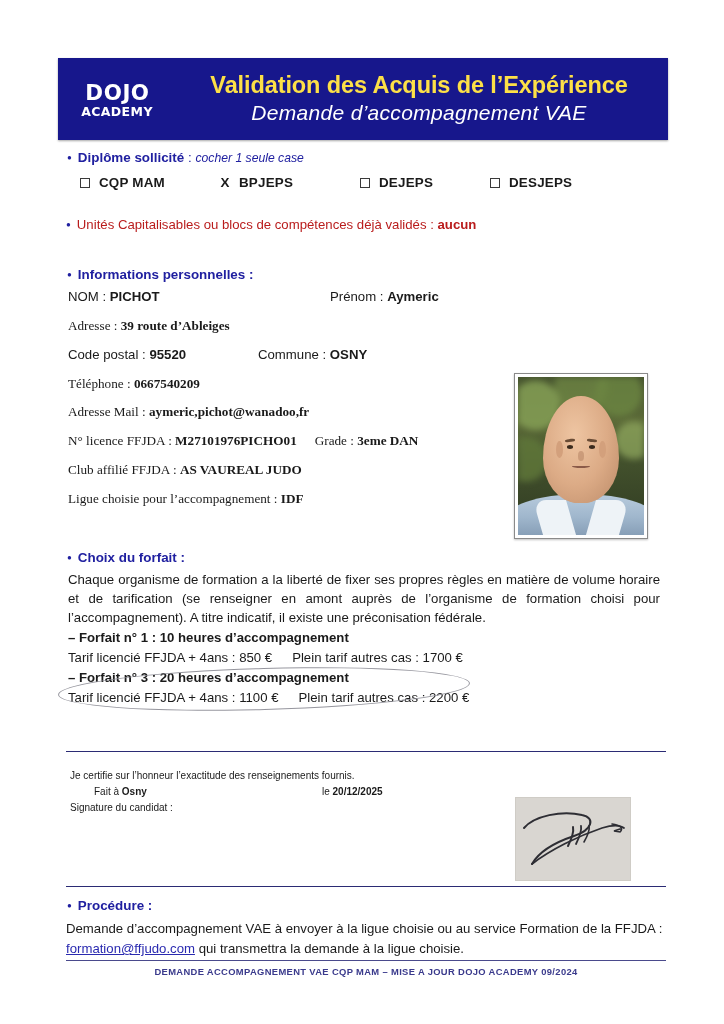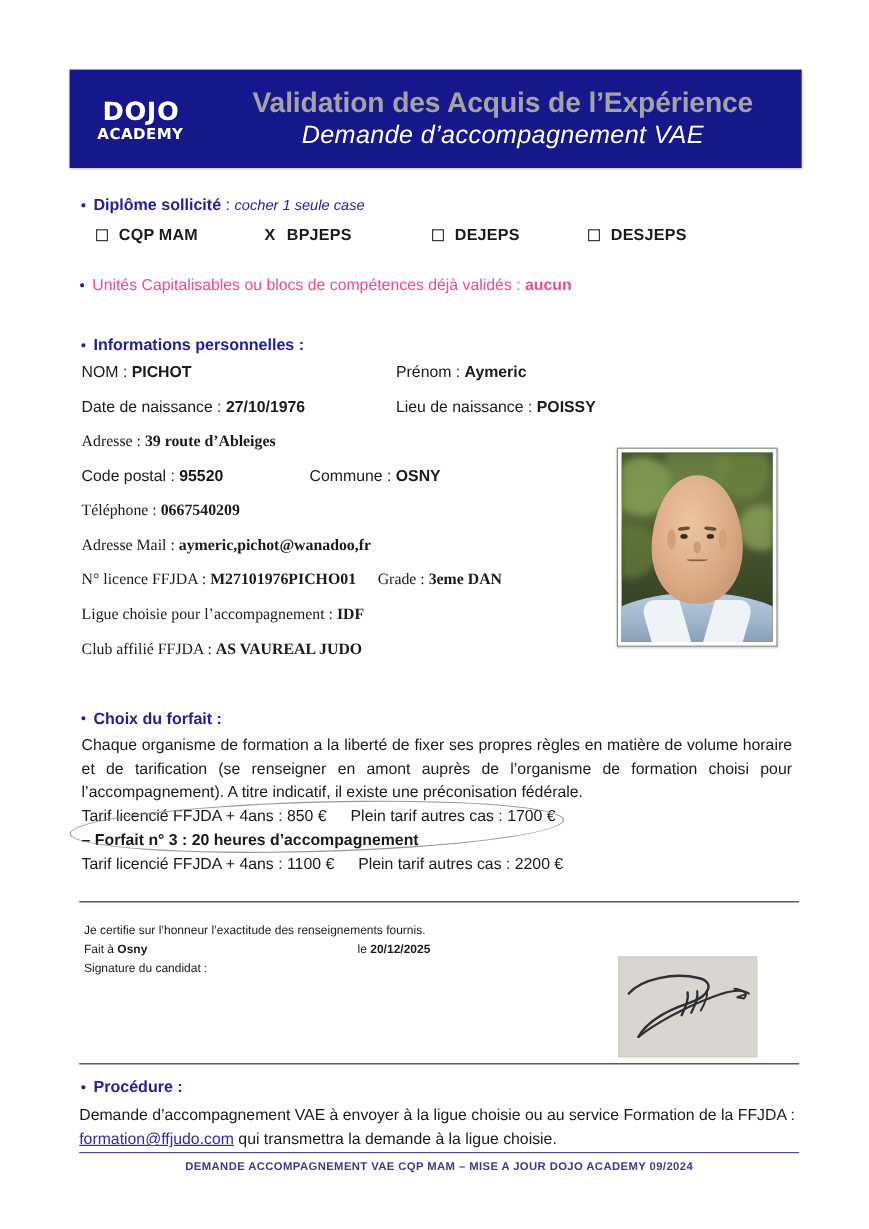--- a/index.html
+++ b/index.html
@@ -49,39 +49,39 @@
     line-height: 1.25;
     font-family: "DejaVu Sans", sans-serif;
   }
   .header-titles {
     flex: 1;
     display: flex; flex-direction: column;
     align-items: center; justify-content: center;
     padding-right: 6px;
   }
   .title-main {
-    color: #a3a3a3;
+    color: #fde047;
     font-size: 23.5px;
     font-weight: bold;
     line-height: 1.18;
     letter-spacing: -0.1px;
   }
   .title-sub {
     color: #ffffff;
     font-size: 21px;
     font-weight: normal;
     line-height: 1.25;
     letter-spacing: 0.3px;
     font-style: italic;
   }
 
   
   .content {
     position: absolute;
-    left: 66px; top: 161px;
+    left: 66px; top: 148px;
     width: 600px;
     font-size: 13.2px;
     line-height: 1.5;
   }
 
   .bullet-head {
     color: #2020a0;
     font-weight: bold;
     font-size: 13.4px;
     margin: 0 0 2px 0;
@@ -98,21 +98,21 @@
     color: #2020a0;
     font-weight: normal;
     font-style: italic;
     font-size: 12.2px;
   }
   .bullet-head .plain {
     color: #2020a0;
     font-weight: normal;
   }
   .bullet-line {
-    color: #ec4899;
+    color: #b91c1c;
     font-size: 13.2px;
     margin: 0;
     font-weight: normal;
   }
   .bullet-line::before {
     content: "\25CF";
     font-size: 8px;
     vertical-align: 2px;
     margin-right: 6px;
     color: #2020a0;
@@ -296,21 +296,21 @@
     position: absolute;
     left: 66px;
     width: 600px;
     height: 1px;
     background: #4a4a8c;
   }
 
   
   .certify { font-size: 10px; margin: 0 0 0 2px; line-height: 1.6; }
   .certify-row { display: flex; }
-  .certify-a { width: 228px; }
+  .certify-a { width: 228px; margin-left: 24px; }
 
   
   .sign-frame {
     position: absolute;
     left: 515px; top: 797px;
     width: 116px; height: 84px;
     background: #d9d6d1;
     border: 1px solid #cfccc6;
     overflow: hidden;
   }
@@ -398,49 +398,46 @@
 
     <div class="gap-lg"></div>
 
     <div class="bullet-head"><span>Informations personnelles :</span></div>
 
     <div class="info-row">
       <div class="info-col-a"><span>NOM : </span><span class="val">PICHOT</span></div>
       <div class="info-col-b"><span>Prénom : </span><span class="val">Aymeric</span></div>
     </div>
 
-    <div class="info-row">
-      <div class="info-col-a"><span>Date de naissance : </span><span class="val">27/10/1976</span></div>
-      <div class="info-col-b"><span>Lieu de naissance : </span><span class="val">POISSY</span></div>
-    </div>
 
     <div class="info-full"><span>Adresse : </span><span class="val">39 route d’Ableiges</span></div>
 
     <div class="info-row">
       <div class="info-col-a" style="width:190px"><span>Code postal : </span><span class="val">95520</span></div>
       <div class="info-col-b"><span>Commune : </span><span class="val">OSNY</span></div>
     </div>
 
     <div class="info-full"><span>Téléphone : </span><span class="val">0667540209</span></div>
 
     <div class="info-full"><span>Adresse Mail : </span><span class="val">aymeric,pichot@wanadoo,fr</span></div>
 
     <div class="info-full"><span>N° licence FFJDA : </span><span class="val">M27101976PICHO01</span><span style="display:inline-block;width:18px"></span><span>Grade : </span><span class="val">3eme DAN</span></div>
 
+    <div class="info-full"><span>Club  affilié  FFJDA  : </span><span class="val">AS VAUREAL JUDO</span></div>
+
     <div class="info-full"><span>Ligue choisie pour l’accompagnement : </span><span class="val">IDF</span></div>
 
-    <div class="info-full"><span>Club  affilié  FFJDA  : </span><span class="val">AS VAUREAL JUDO</span></div>
-
     <div class="gap-lg"></div>
 
     <div class="bullet-head"><span>Choix du  forfait :</span></div>
 
     <div class="para">Chaque organisme de formation a la liberté de fixer ses propres règles en matière de volume horaire et de tarification (se renseigner en amont auprès de l’organisme de formation choisi pour l’accompagnement). A titre indicatif, il existe une préconisation fédérale.</div>
 
     <div>
+      <div class="forfait-title">– Forfait n° 1 : 10 heures d’accompagnement</div>
     </div>
 
     <div>
       <div class="forfait-tarif"><span>Tarif licencié FFJDA + 4ans : 850 €</span><span class="sep"></span><span>Plein tarif autres cas : 1700 €</span></div>
     </div>
 
     <div>
       <div class="forfait-title">– Forfait n° 3 : 20 heures d’accompagnement</div>
       <div class="forfait-tarif"><span>Tarif licencié FFJDA + 4ans : 1100 €</span><span class="sep"></span><span>Plein tarif autres cas : 2200 €</span></div>
     </div>

